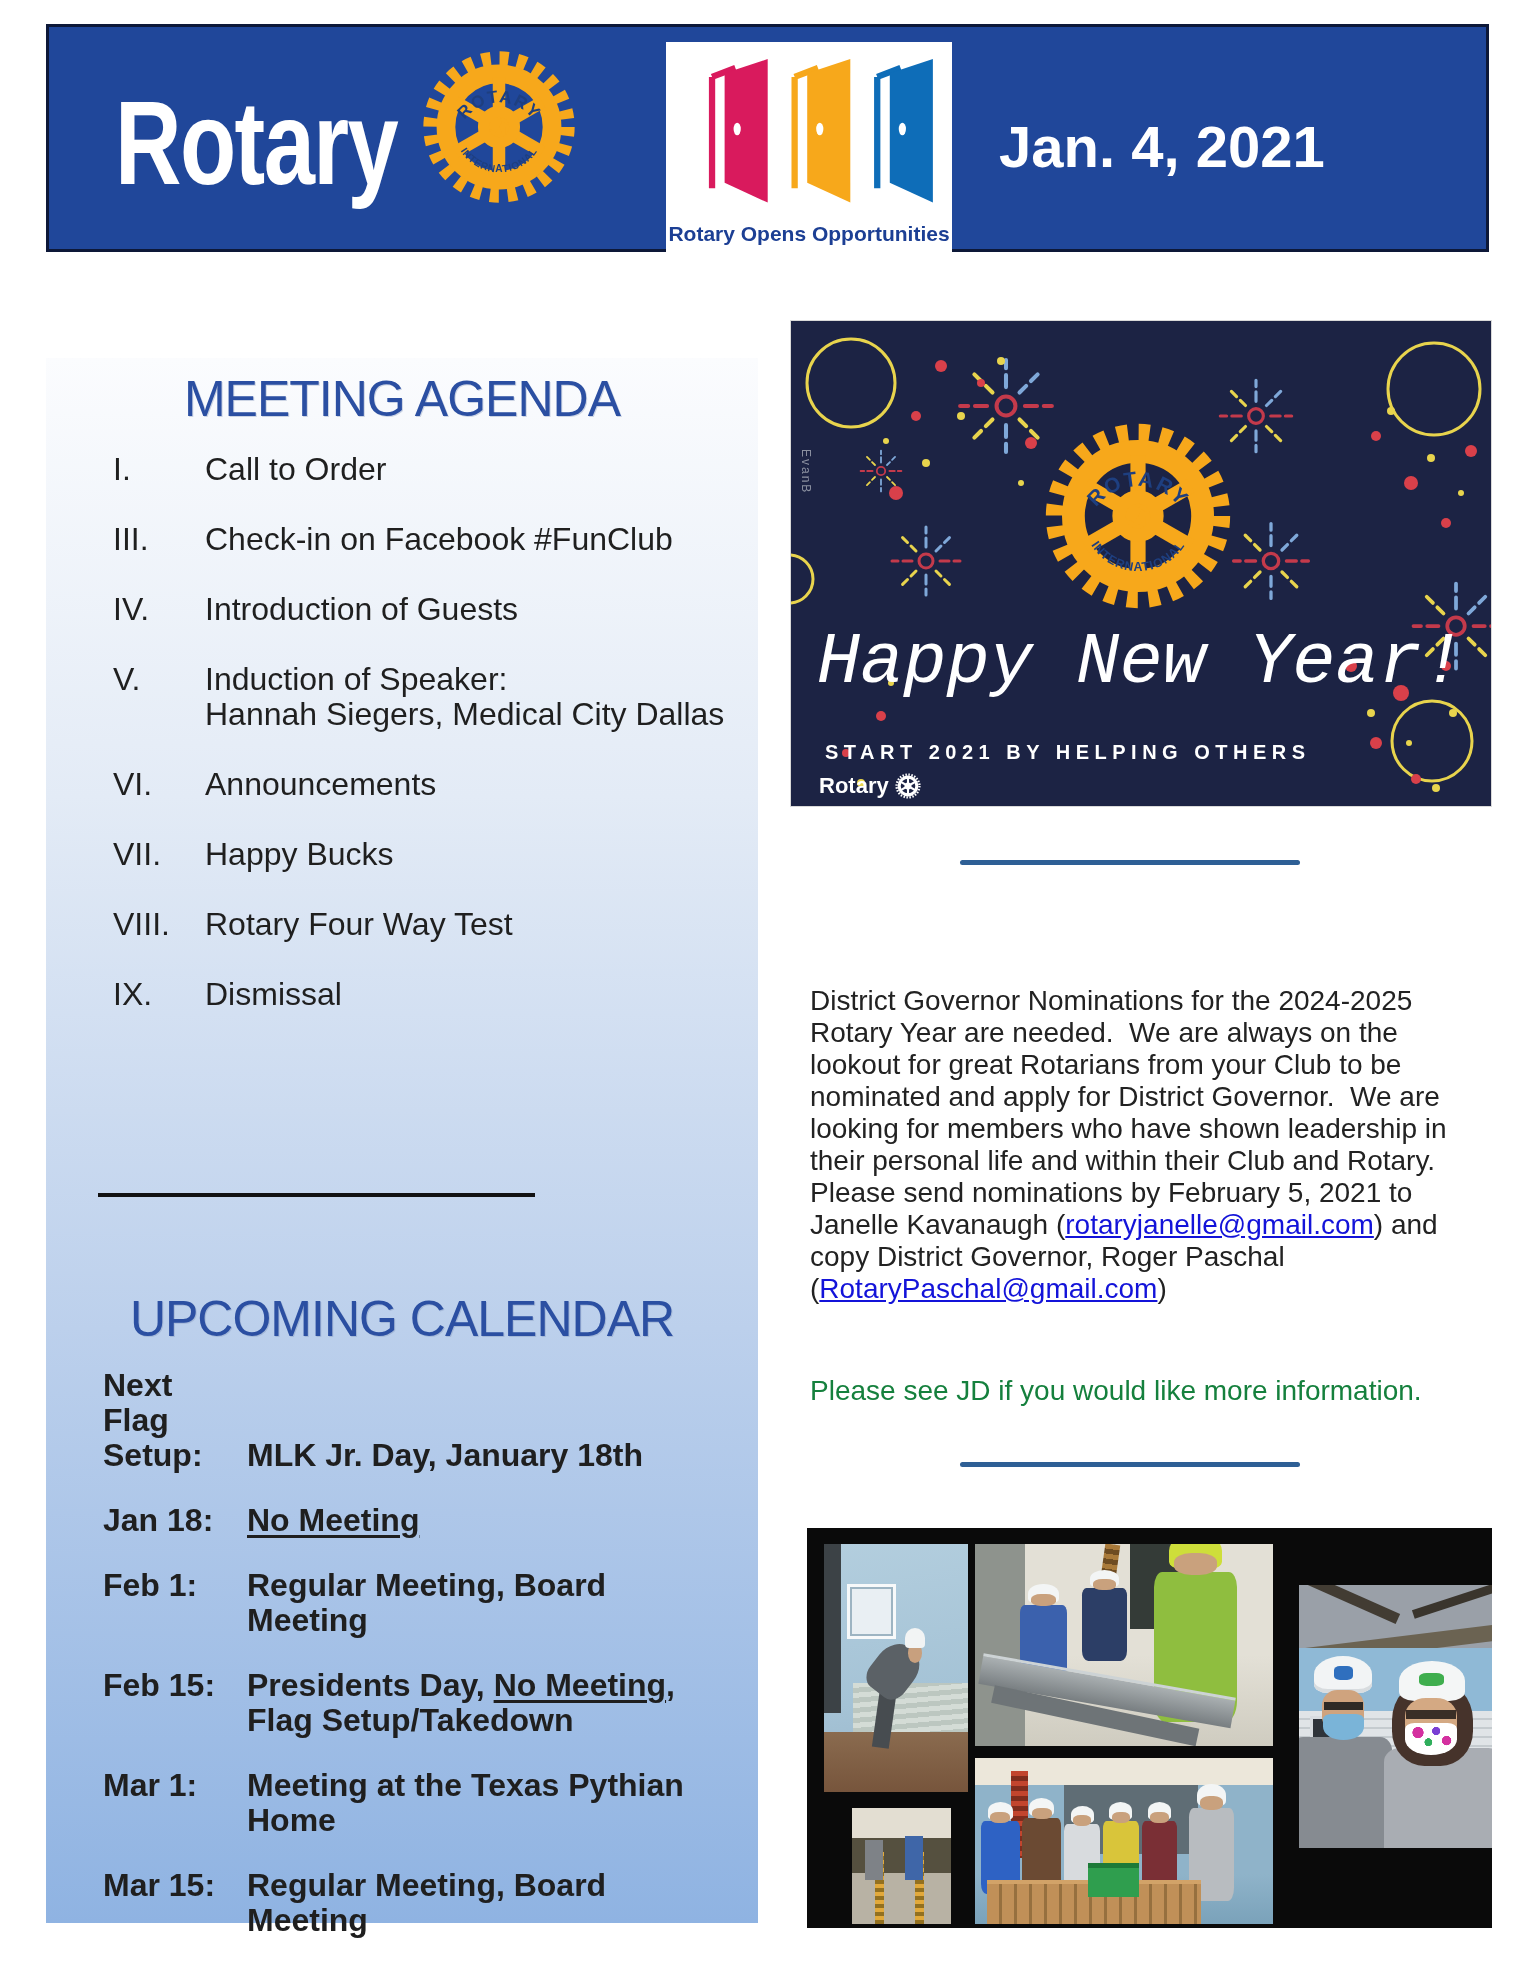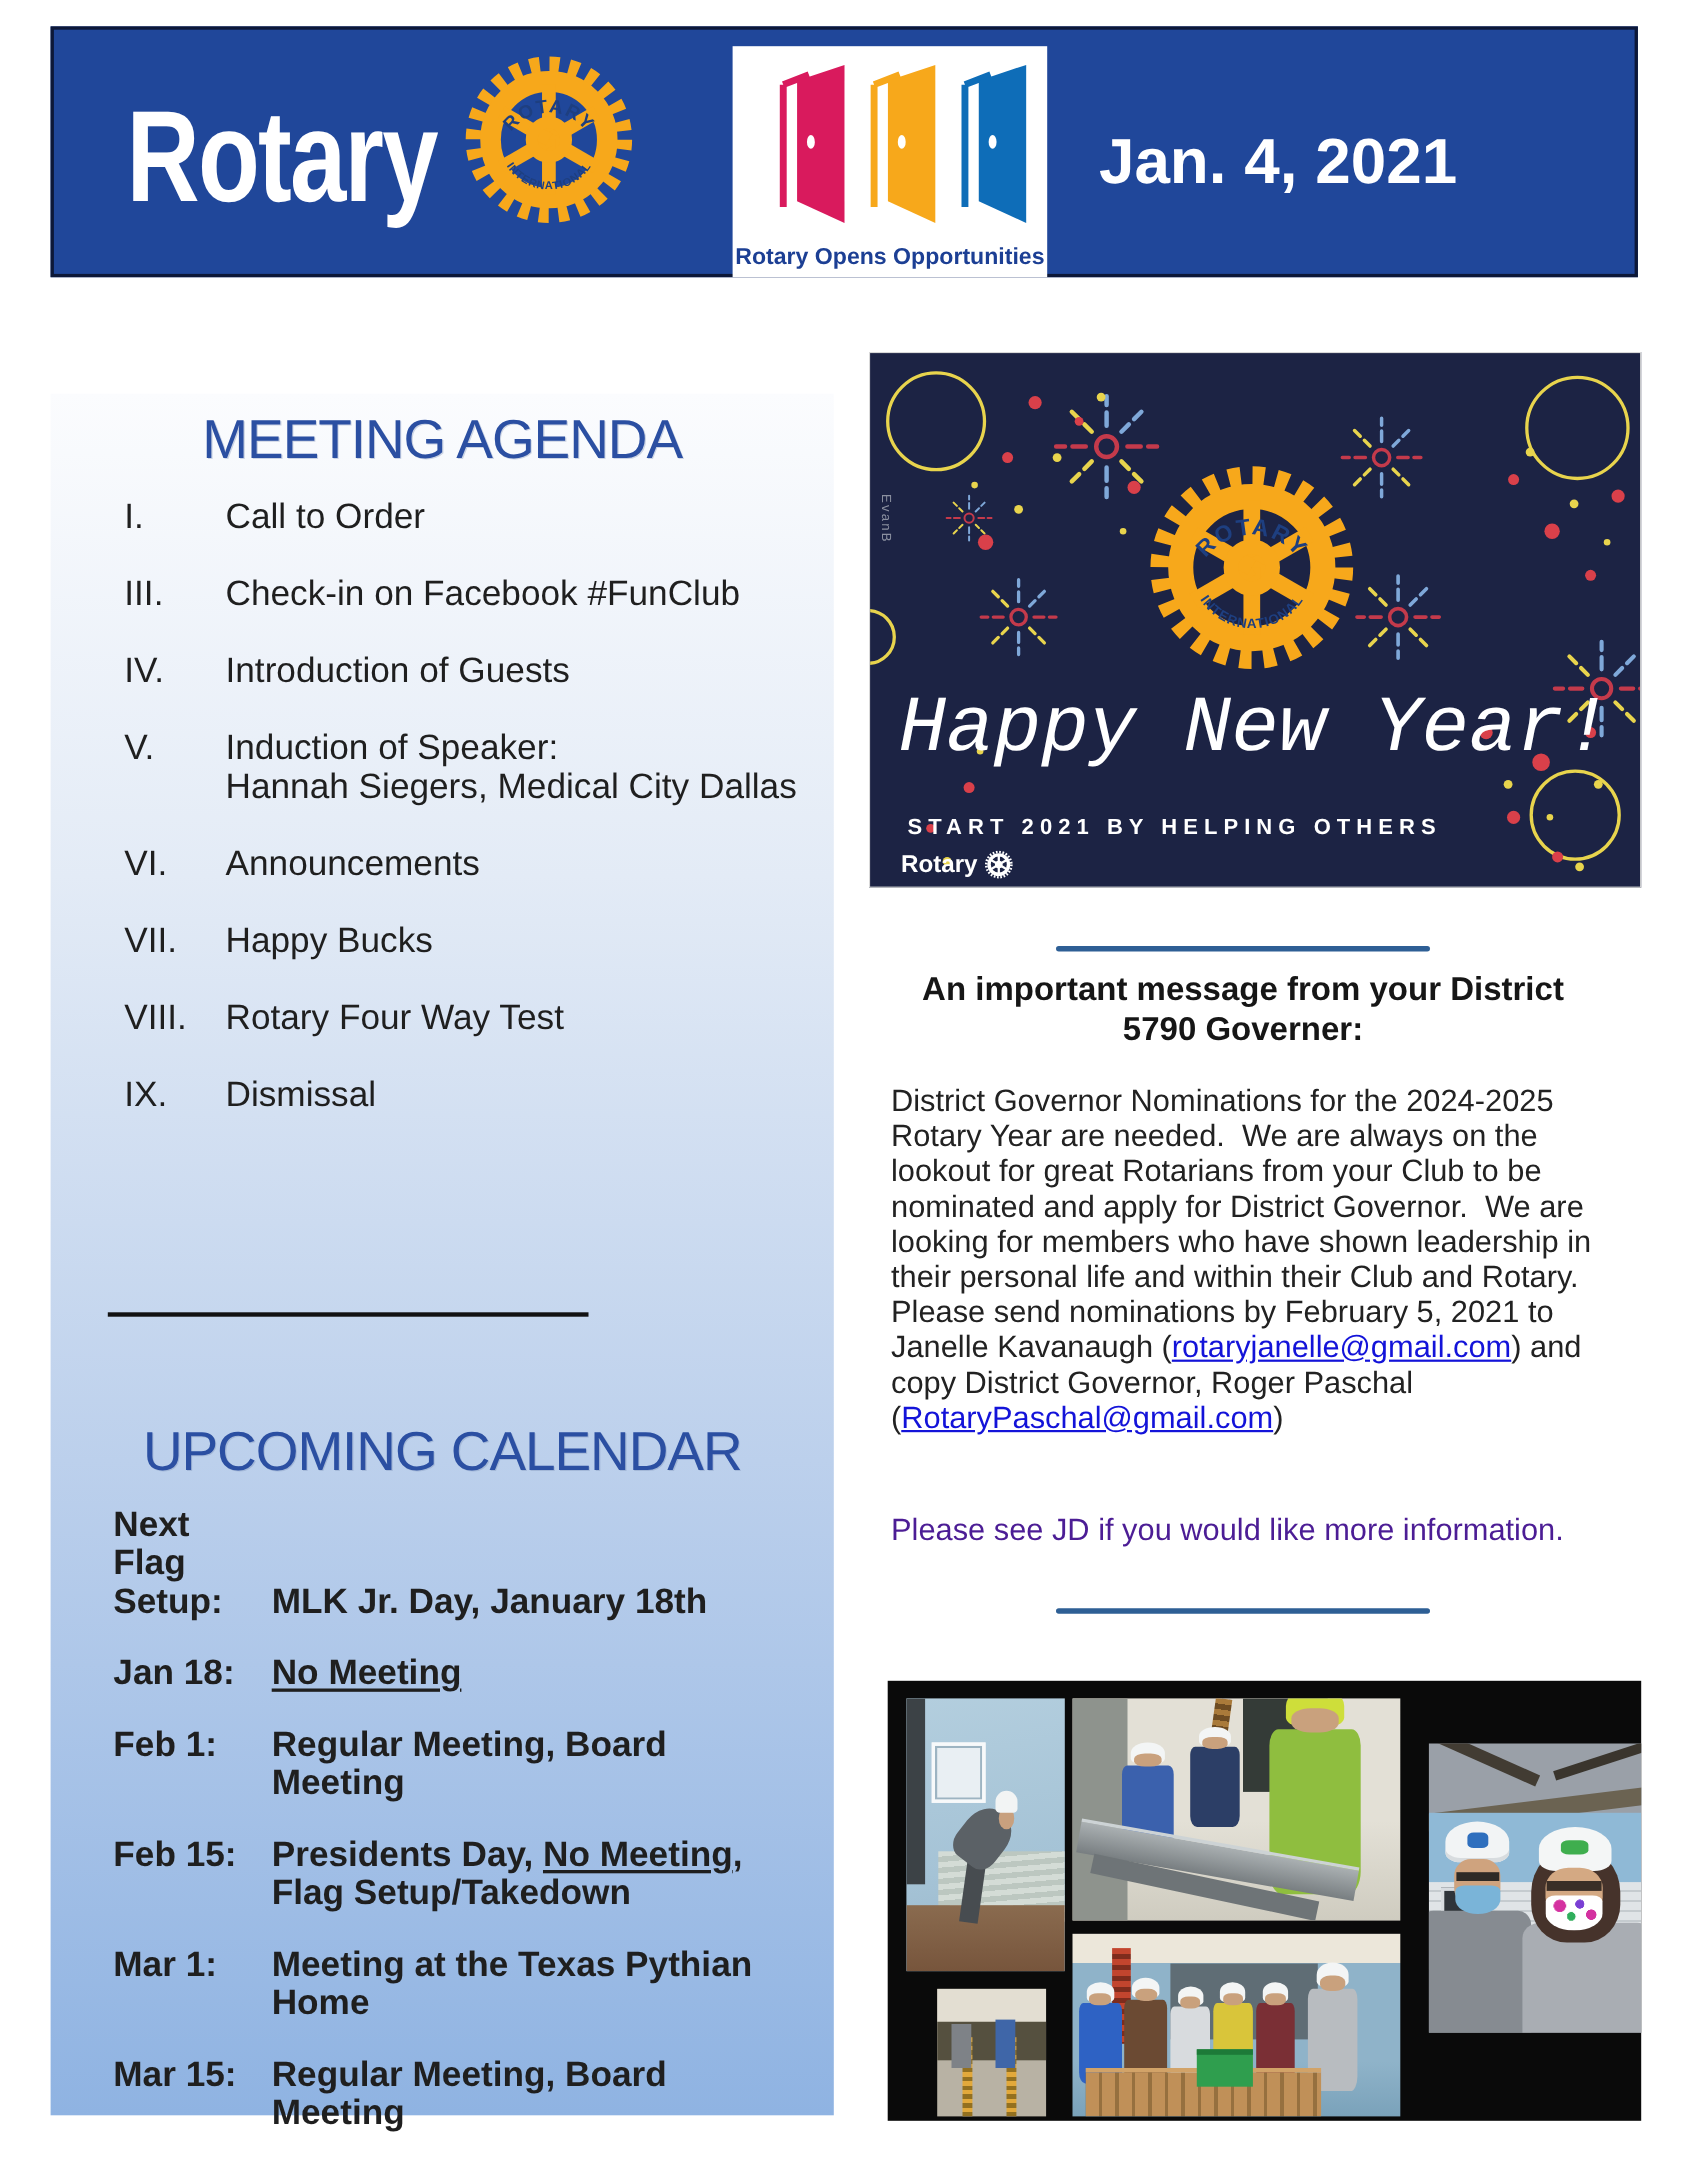--- a/index.html
+++ b/index.html
@@ -57,21 +57,21 @@
   .wheel-mini{width:26px;height:26px;color:#fff;}
 
   
   .divider{position:absolute;left:960px;width:340px;height:5px;background:var(--divider_blue,#2e5f95);border-radius:3px;}
   #divider-1{top:860px;} #divider-2{top:1462px;}
   .msg-heading{position:absolute;left:810px;top:882px;width:640px;margin:0;text-align:center;
                font-size:30px;line-height:36px;font-weight:bold;color:#161616;}
   .msg-body{position:absolute;left:810px;top:985px;width:640px;margin:0;
             font-size:28px;line-height:32px;color:#222;white-space:pre-wrap;}
   .msg-note{position:absolute;left:810px;top:1375px;width:640px;margin:0;
-            font-size:28px;line-height:32px;color:#4c1d95;}
+            font-size:28px;line-height:32px;color:#15803d;}
   .email-link{color:var(--link_blue,#1313d9);text-decoration:underline;cursor:pointer;}
 
   
   .collage{position:absolute;left:807px;top:1528px;width:685px;height:400px;background:#0a0a0a;}
   .ph{position:absolute;overflow:hidden;}
   .ph div{position:absolute;}
   #ph1{left:2.5%;top:4%;width:21%;height:62%;background:linear-gradient(170deg,#b3cede 0%,#a5c3d6 60%,#98b5c8 100%);}
   .ph1-door{left:0;top:0;width:12%;height:68%;background:#3c4246;}
   .ph1-window{left:16%;top:16%;width:30%;height:20%;background:#e9eff3;border:3px solid #f7f9fa;box-shadow:inset 0 0 0 2px #9db4c2;}
   .ph1-siding{left:20%;bottom:18%;right:0;height:26%;background:repeating-linear-gradient(175deg,#d4dcd6 0 5px,#bcc7c0 5px 10px);}
@@ -348,21 +348,20 @@
     <div class="hny-subline">START 2021 BY HELPING OTHERS</div>
     <div class="hny-brand">
       <span>Rotary</span>
       <svg class="wheel-mini" viewBox="0 0 100 100">
           <use href="#wheel-sym"></use>
         </svg>
     </div>
   </section>
 
   <div class="divider" id="divider-1"></div>
-  <h3 class="msg-heading"><span>An important message from your District</span><br><span>5790 Governer:</span></h3>
   <p class="msg-body" id="msg-body">District Governor Nominations for the 2024-2025 Rotary Year are needed.  We are always on the lookout for great Rotarians from your Club to be nominated and apply for District Governor.  We are looking for members who have shown leadership in their personal life and within their Club and Rotary.  Please send nominations by February 5, 2021 to Janelle Kavanaugh (<span class="email-link">rotaryjanelle@gmail.com</span>) and copy District Governor, Roger Paschal (<span class="email-link">RotaryPaschal@gmail.com</span>)</p>
   <p class="msg-note">Please see JD if you would like more information.</p>
   <div class="divider" id="divider-2"></div>
 
   <section class="collage">
     <div class="ph" id="ph1">
       <div class="ph1-door"></div>
         <div class="ph1-window"></div>
         <div class="ph1-siding"></div>
       <div class="ph1-dirt"></div>

